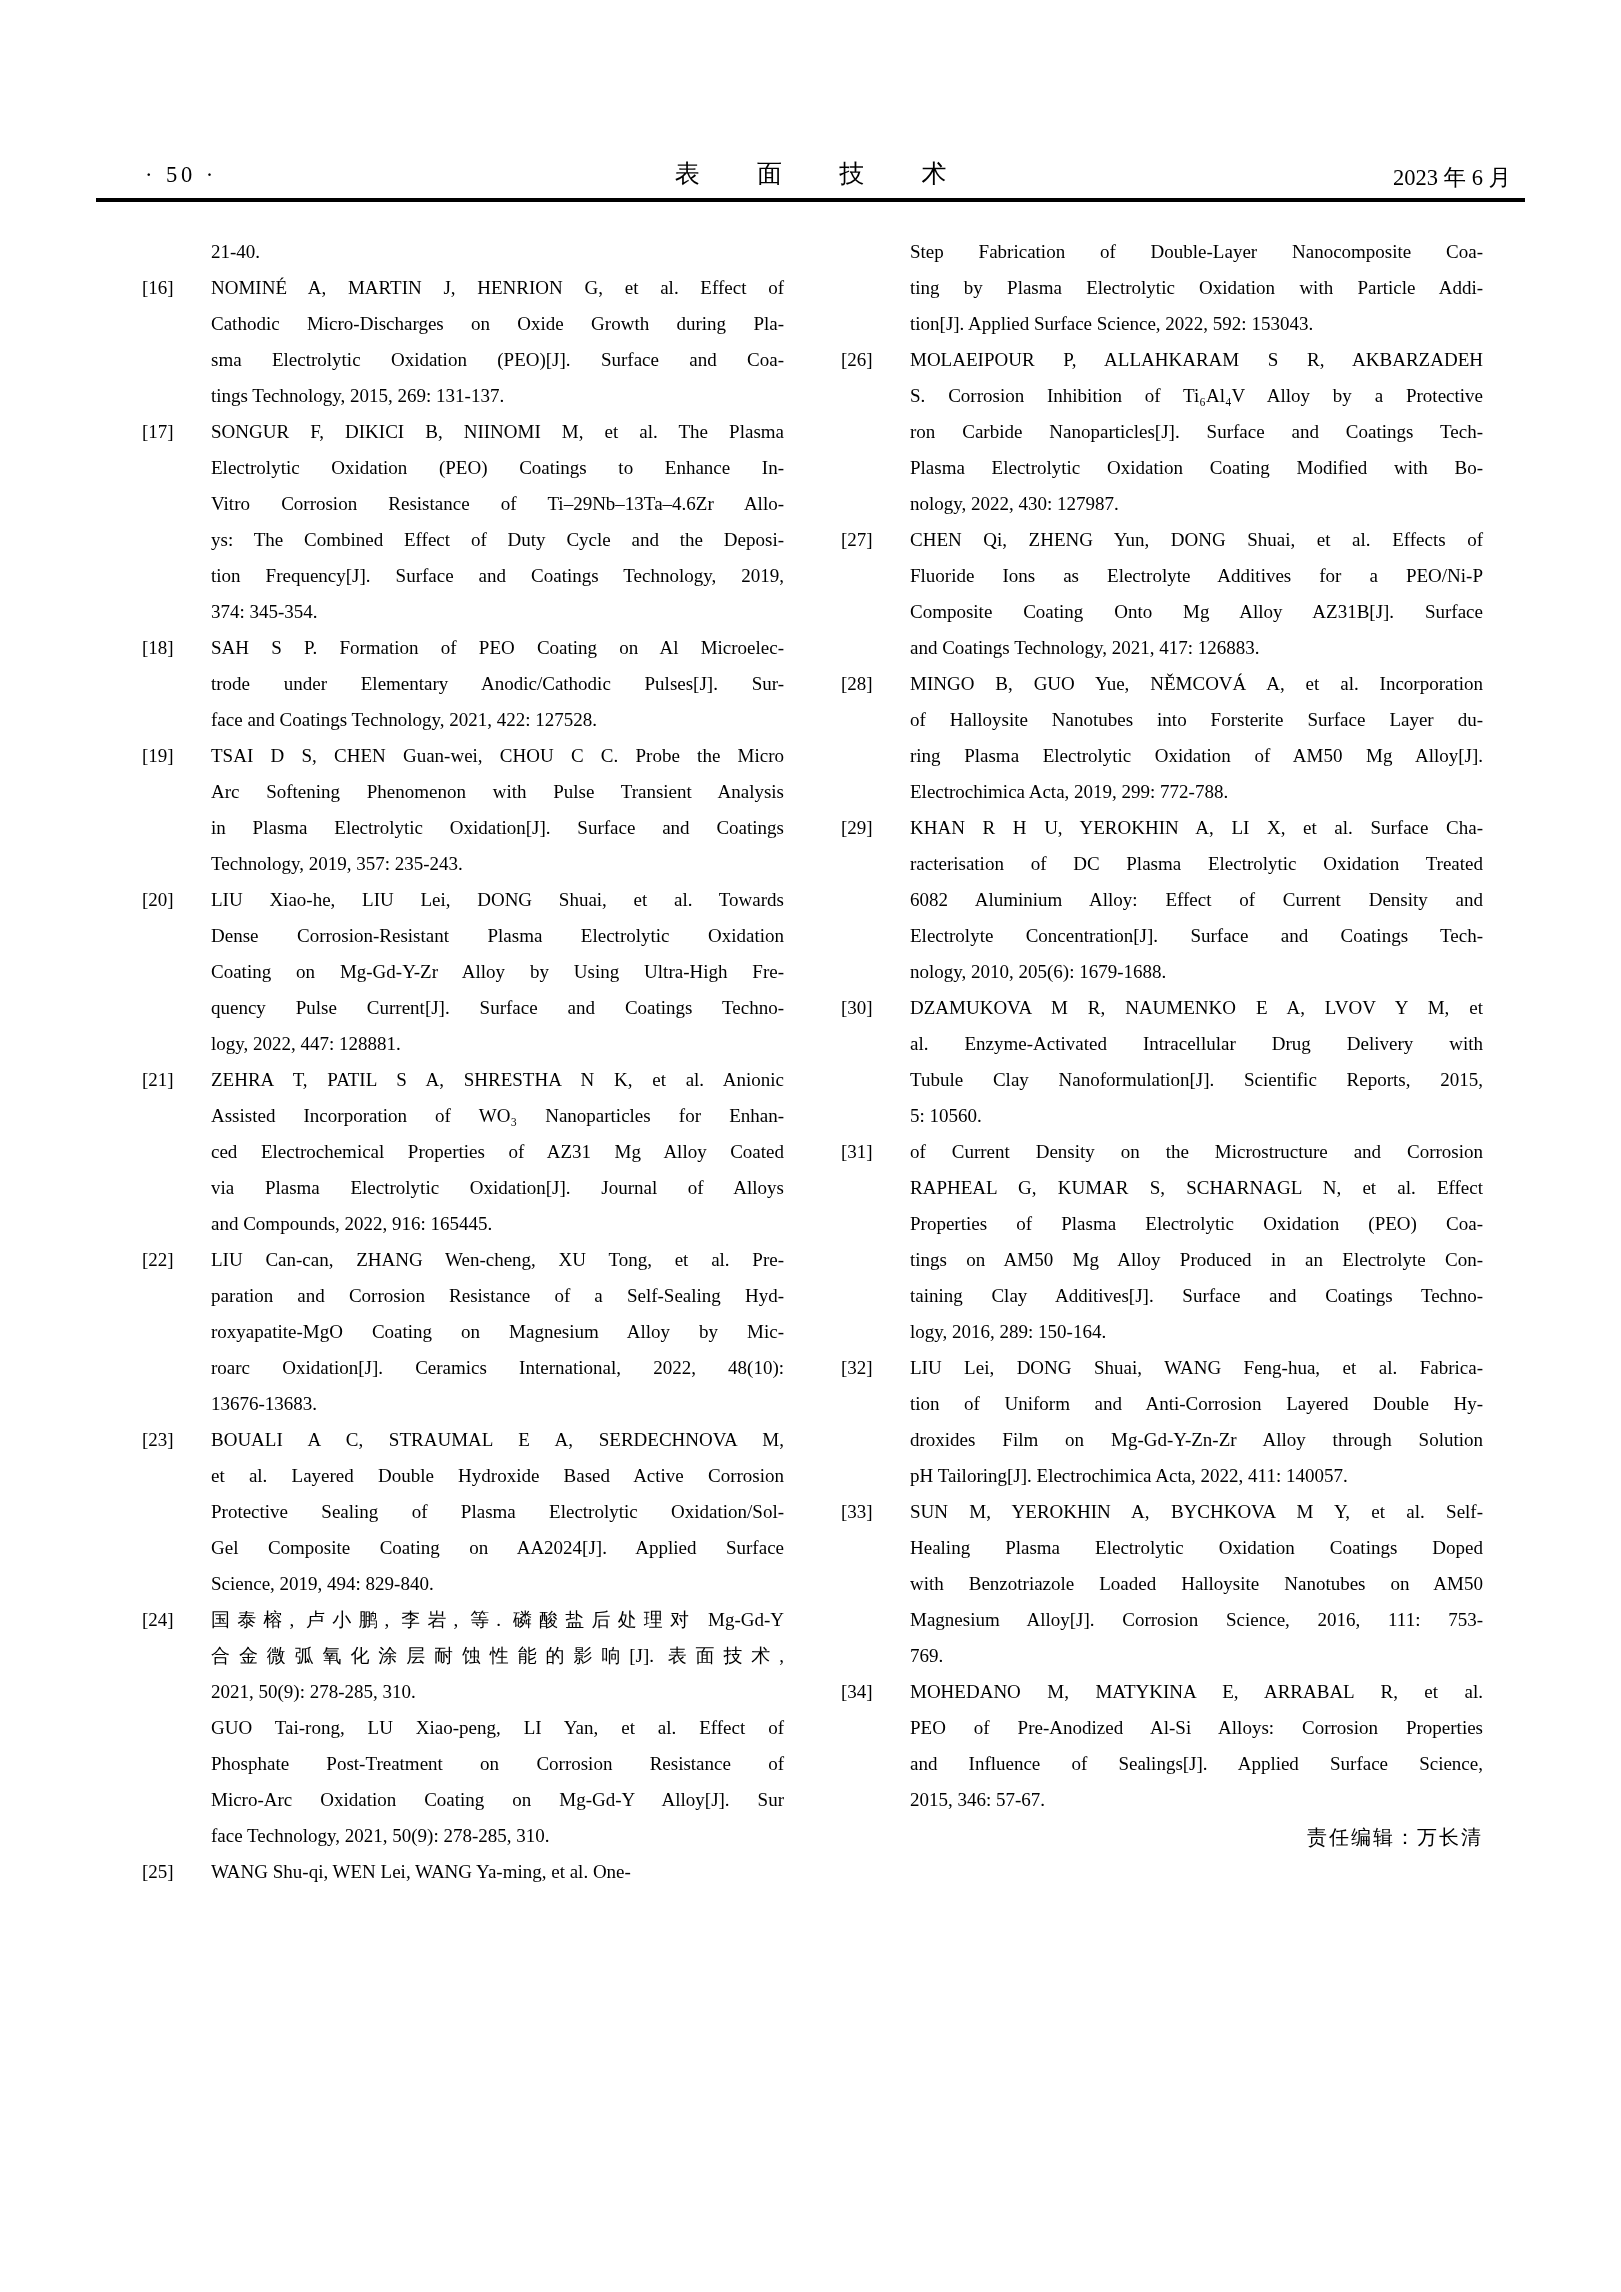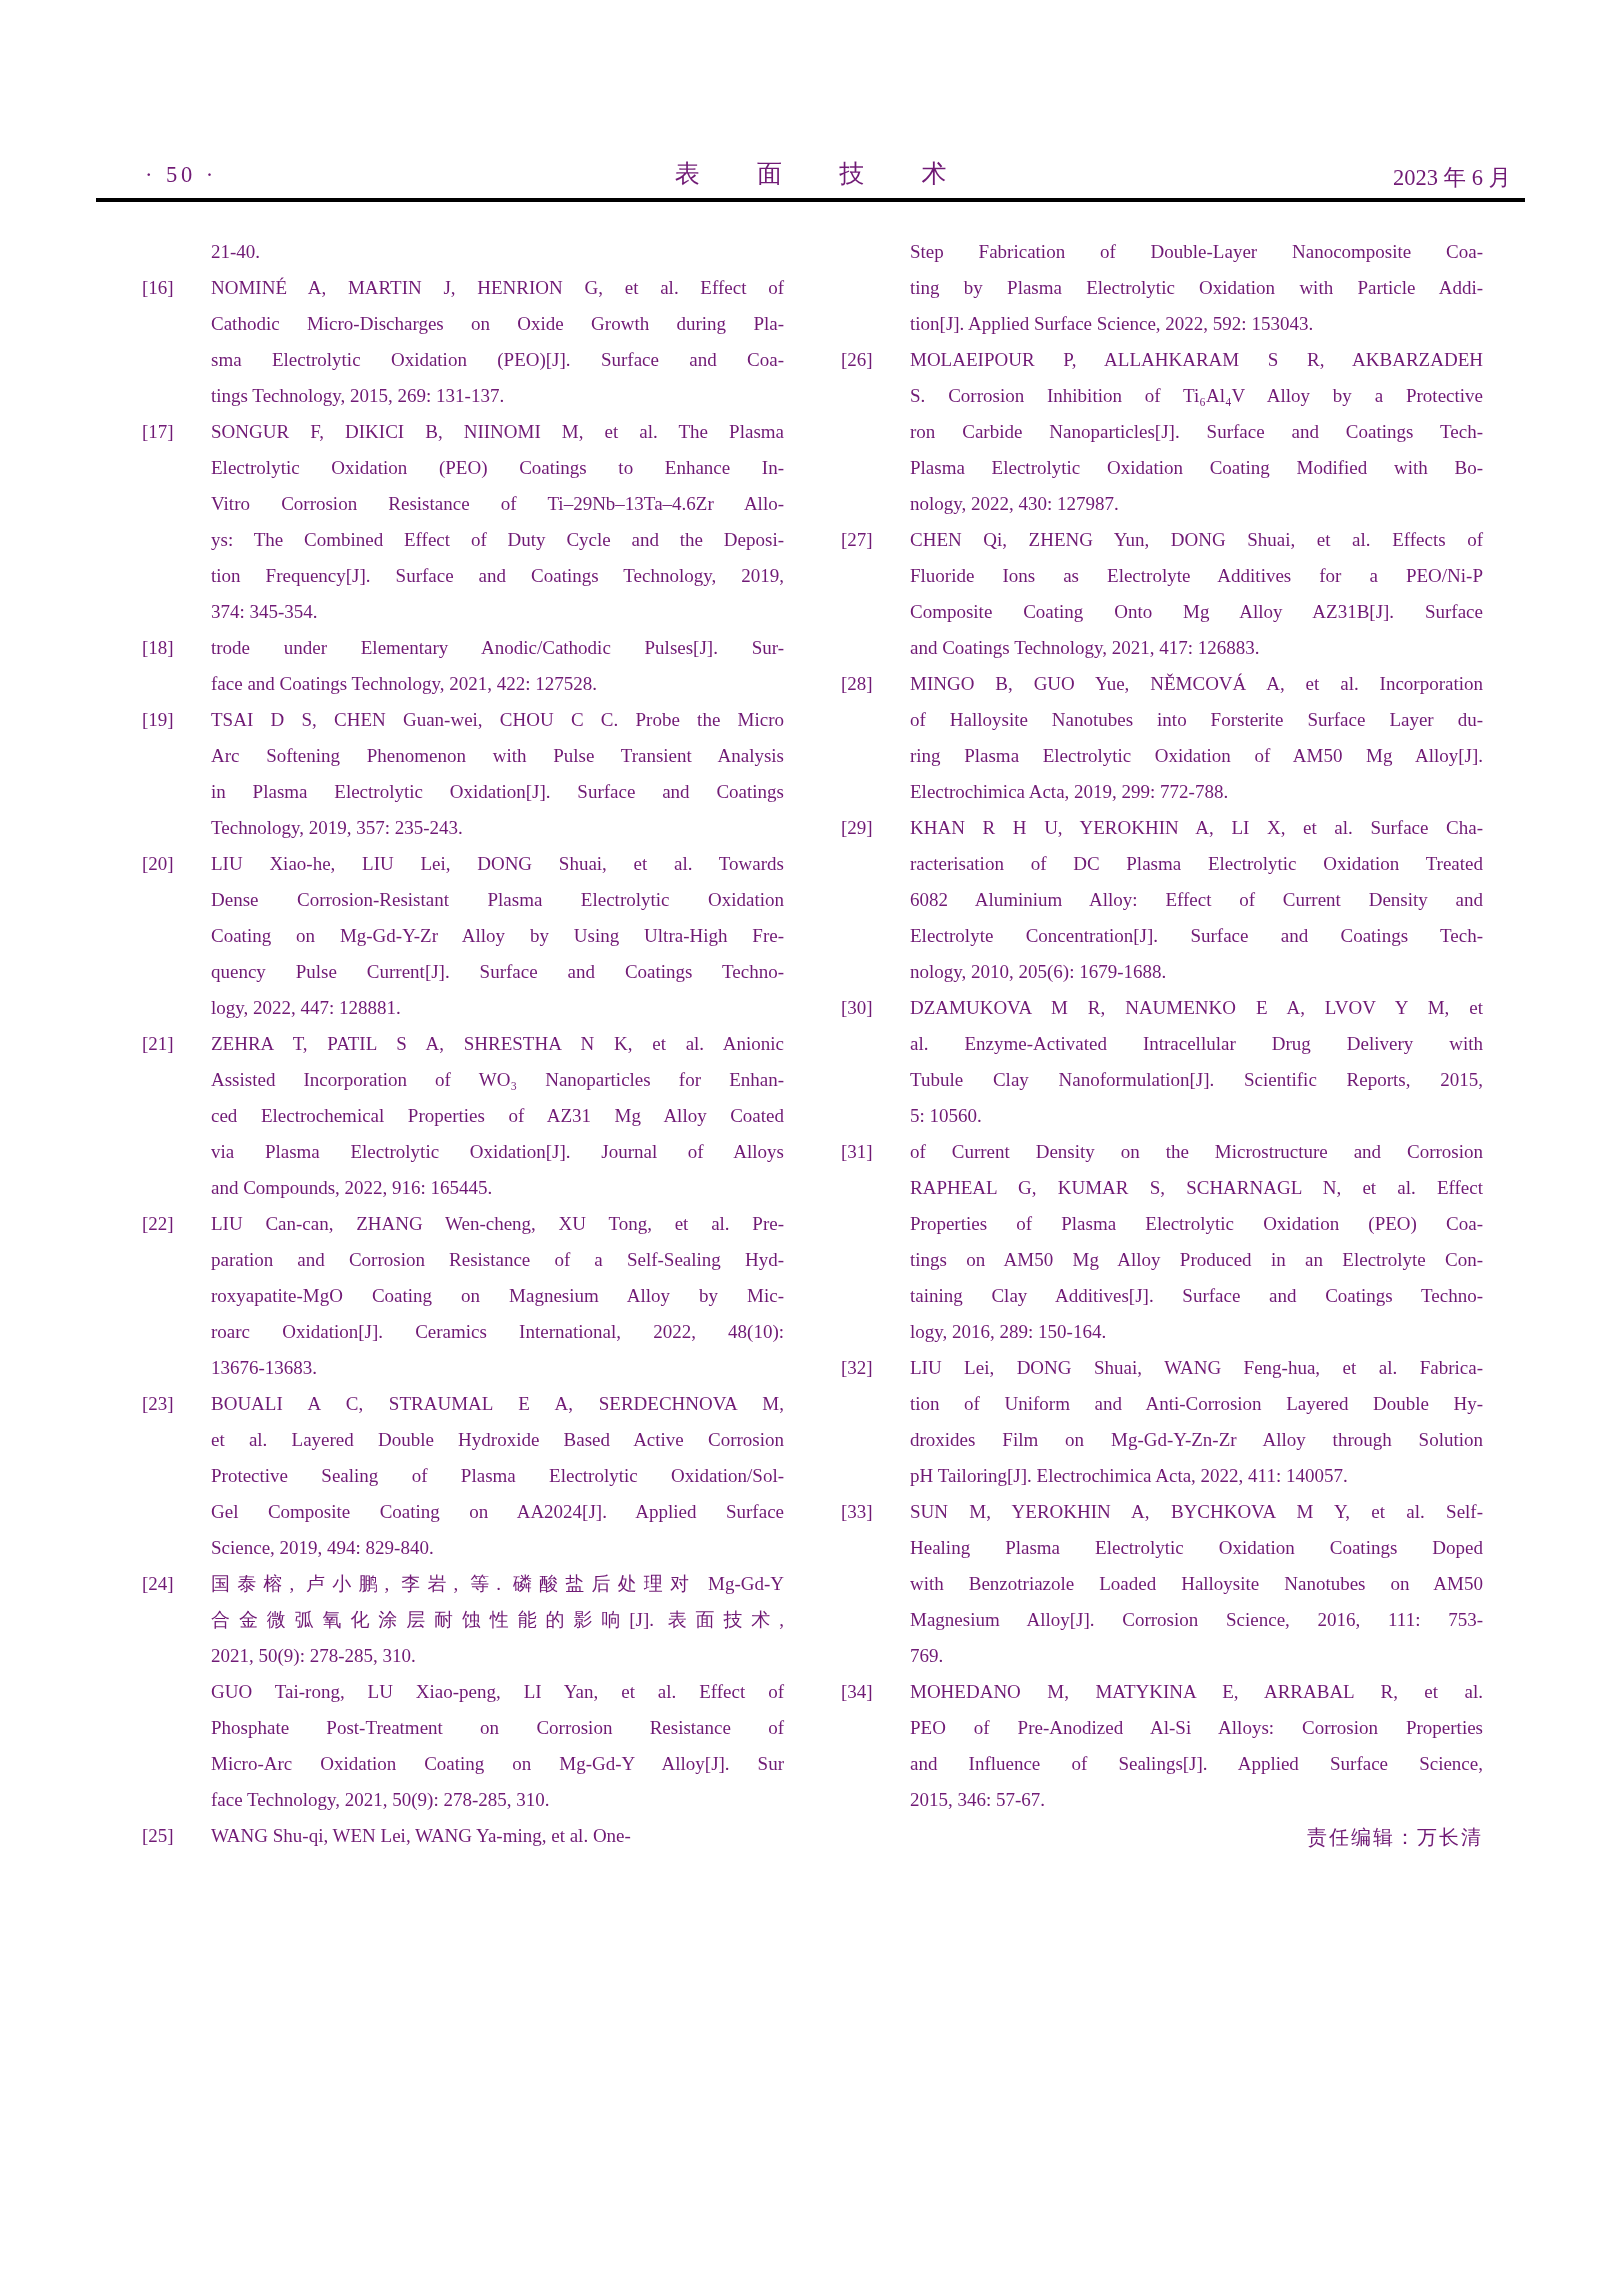--- a/index.html
+++ b/index.html
@@ -5,21 +5,21 @@
   html, body {
     margin: 0;
     padding: 0;
     background: #ffffff;
   }
   .page {
     position: relative;
     width: 1621px;
     height: 2293px;
     background: #ffffff;
-    color: #701a75;
+    color: #000000;
     font-family: "Liberation Serif", "DejaVu Serif", serif;
     overflow: hidden;
   }
   
   .header { position: absolute; left: 0; top: 0; width: 100%; height: 206px; }
   .pageno {
     position: absolute; left: 145px; top: 162px;
     font-size: 22.5px; letter-spacing: 3.9px;
   }
   .jtitle {
@@ -108,20 +108,21 @@
         <span class="ref-num">[17]</span>
         <div class="ref-line just">SONGUR F, DIKICI B, NIINOMI M, et al. The Plasma</div>
         <div class="ref-line just">Electrolytic Oxidation (PEO) Coatings to Enhance In-</div>
         <div class="ref-line just">Vitro Corrosion Resistance of Ti–29Nb–13Ta–4.6Zr Allo-</div>
         <div class="ref-line just">ys: The Combined Effect of Duty Cycle and the Deposi-</div>
         <div class="ref-line just">tion Frequency[J]. Surface and Coatings Technology, 2019,</div>
         <div class="ref-line last">374: 345-354.</div>
       </div>
       <div class="ref">
         <span class="ref-num">[18]</span>
+        <div class="ref-line just">SAH S P. Formation of PEO Coating on Al Microelec-</div>
         <div class="ref-line just">trode under Elementary Anodic/Cathodic Pulses[J]. Sur-</div>
         <div class="ref-line last">face and Coatings Technology, 2021, 422: 127528.</div>
       </div>
       <div class="ref">
         <span class="ref-num">[19]</span>
         <div class="ref-line just">TSAI D S, CHEN Guan-wei, CHOU C C. Probe the Micro</div>
         <div class="ref-line just">Arc Softening Phenomenon with Pulse Transient Analysis</div>
         <div class="ref-line just">in Plasma Electrolytic Oxidation[J]. Surface and Coatings</div>
         <div class="ref-line last">Technology, 2019, 357: 235-243.</div>
       </div>

